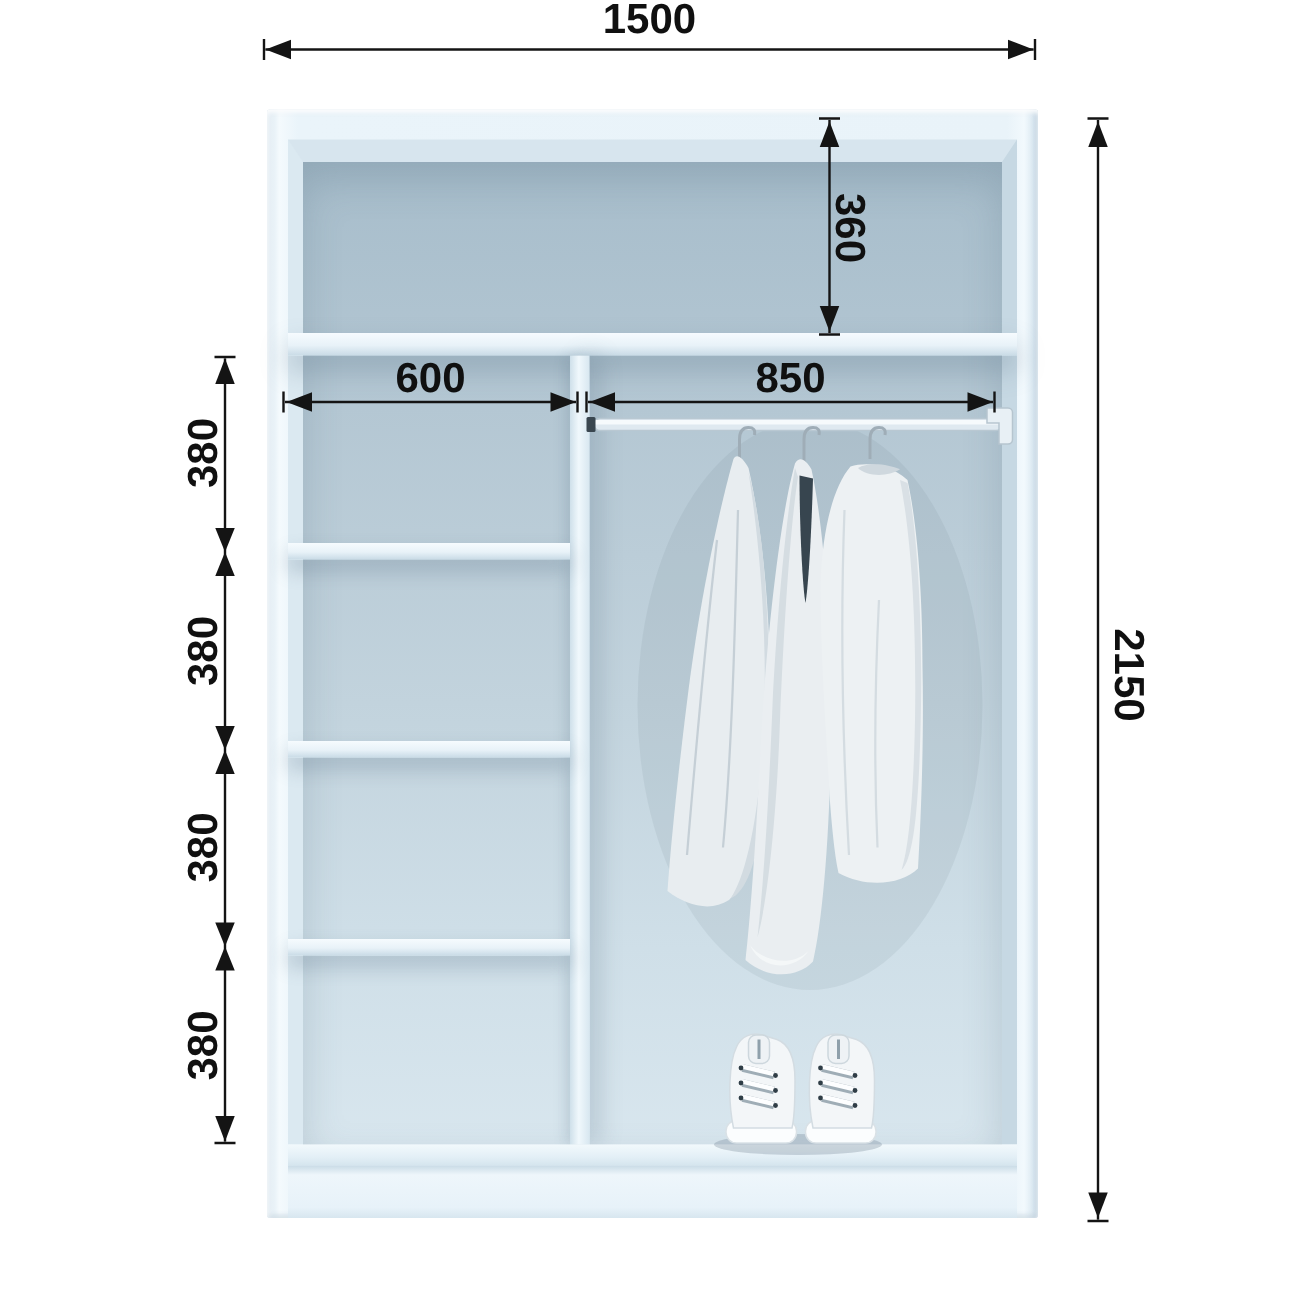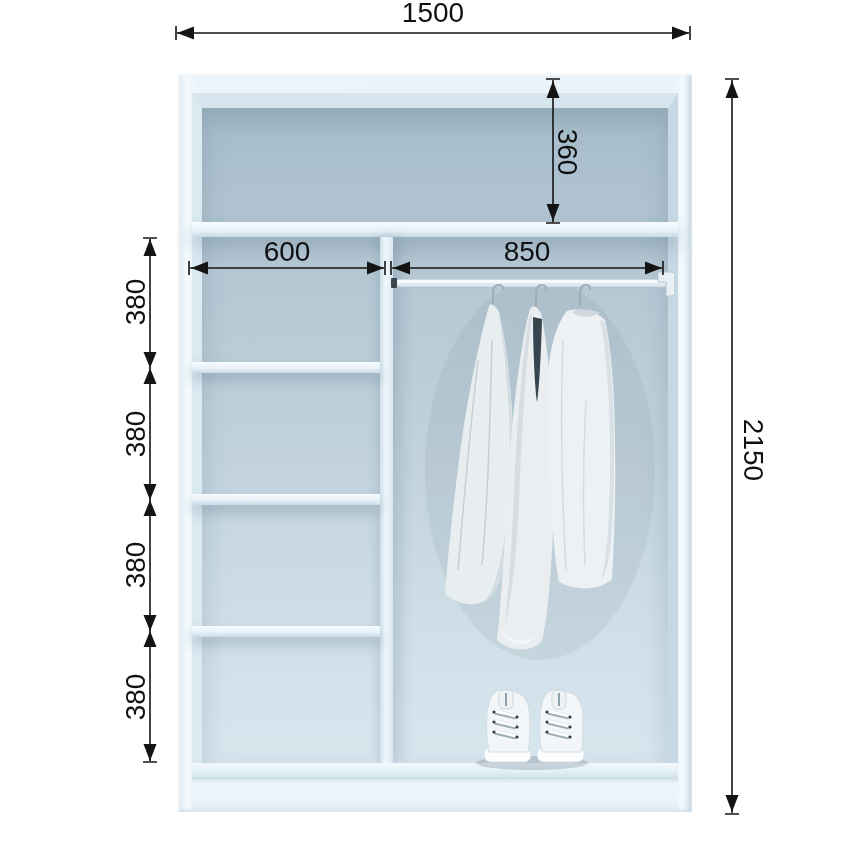--- a/index.html
+++ b/index.html
@@ -1,18 +1,18 @@
 <!DOCTYPE html>
 <html><head>
 <meta charset="utf-8">
 <style>
   html,body{margin:0;padding:0;background:#fff;}
   #canvas{
     position:relative;width:868px;height:868px;background:#ffffff;
-    font-family:"Liberation Sans","DejaVu Sans",sans-serif;overflow:hidden;
+    font-family:"Liberation Sans","DejaVu Sans",sans-serif;overflow:hidden;font-weight:bold;
   }
   .abs{position:absolute;}
   
   #wardrobe{
     left:178px;top:73px;width:514px;height:739px;
     background:linear-gradient(90deg,#d7e6f0 0%,#f4fafd 1.6%,#eaf4fa 4%,#e9f3f9 96%,#f2f9fd 98.2%,#d3e3ee 100%);
     border-radius:2px;
     box-shadow:inset 0 2px 3px rgba(255,255,255,.9), inset -2px 0 4px rgba(140,165,185,.25), inset 2px 0 4px rgba(255,255,255,.7), inset 0 -2px 3px rgba(150,175,195,.3);
   }
   #interior{

